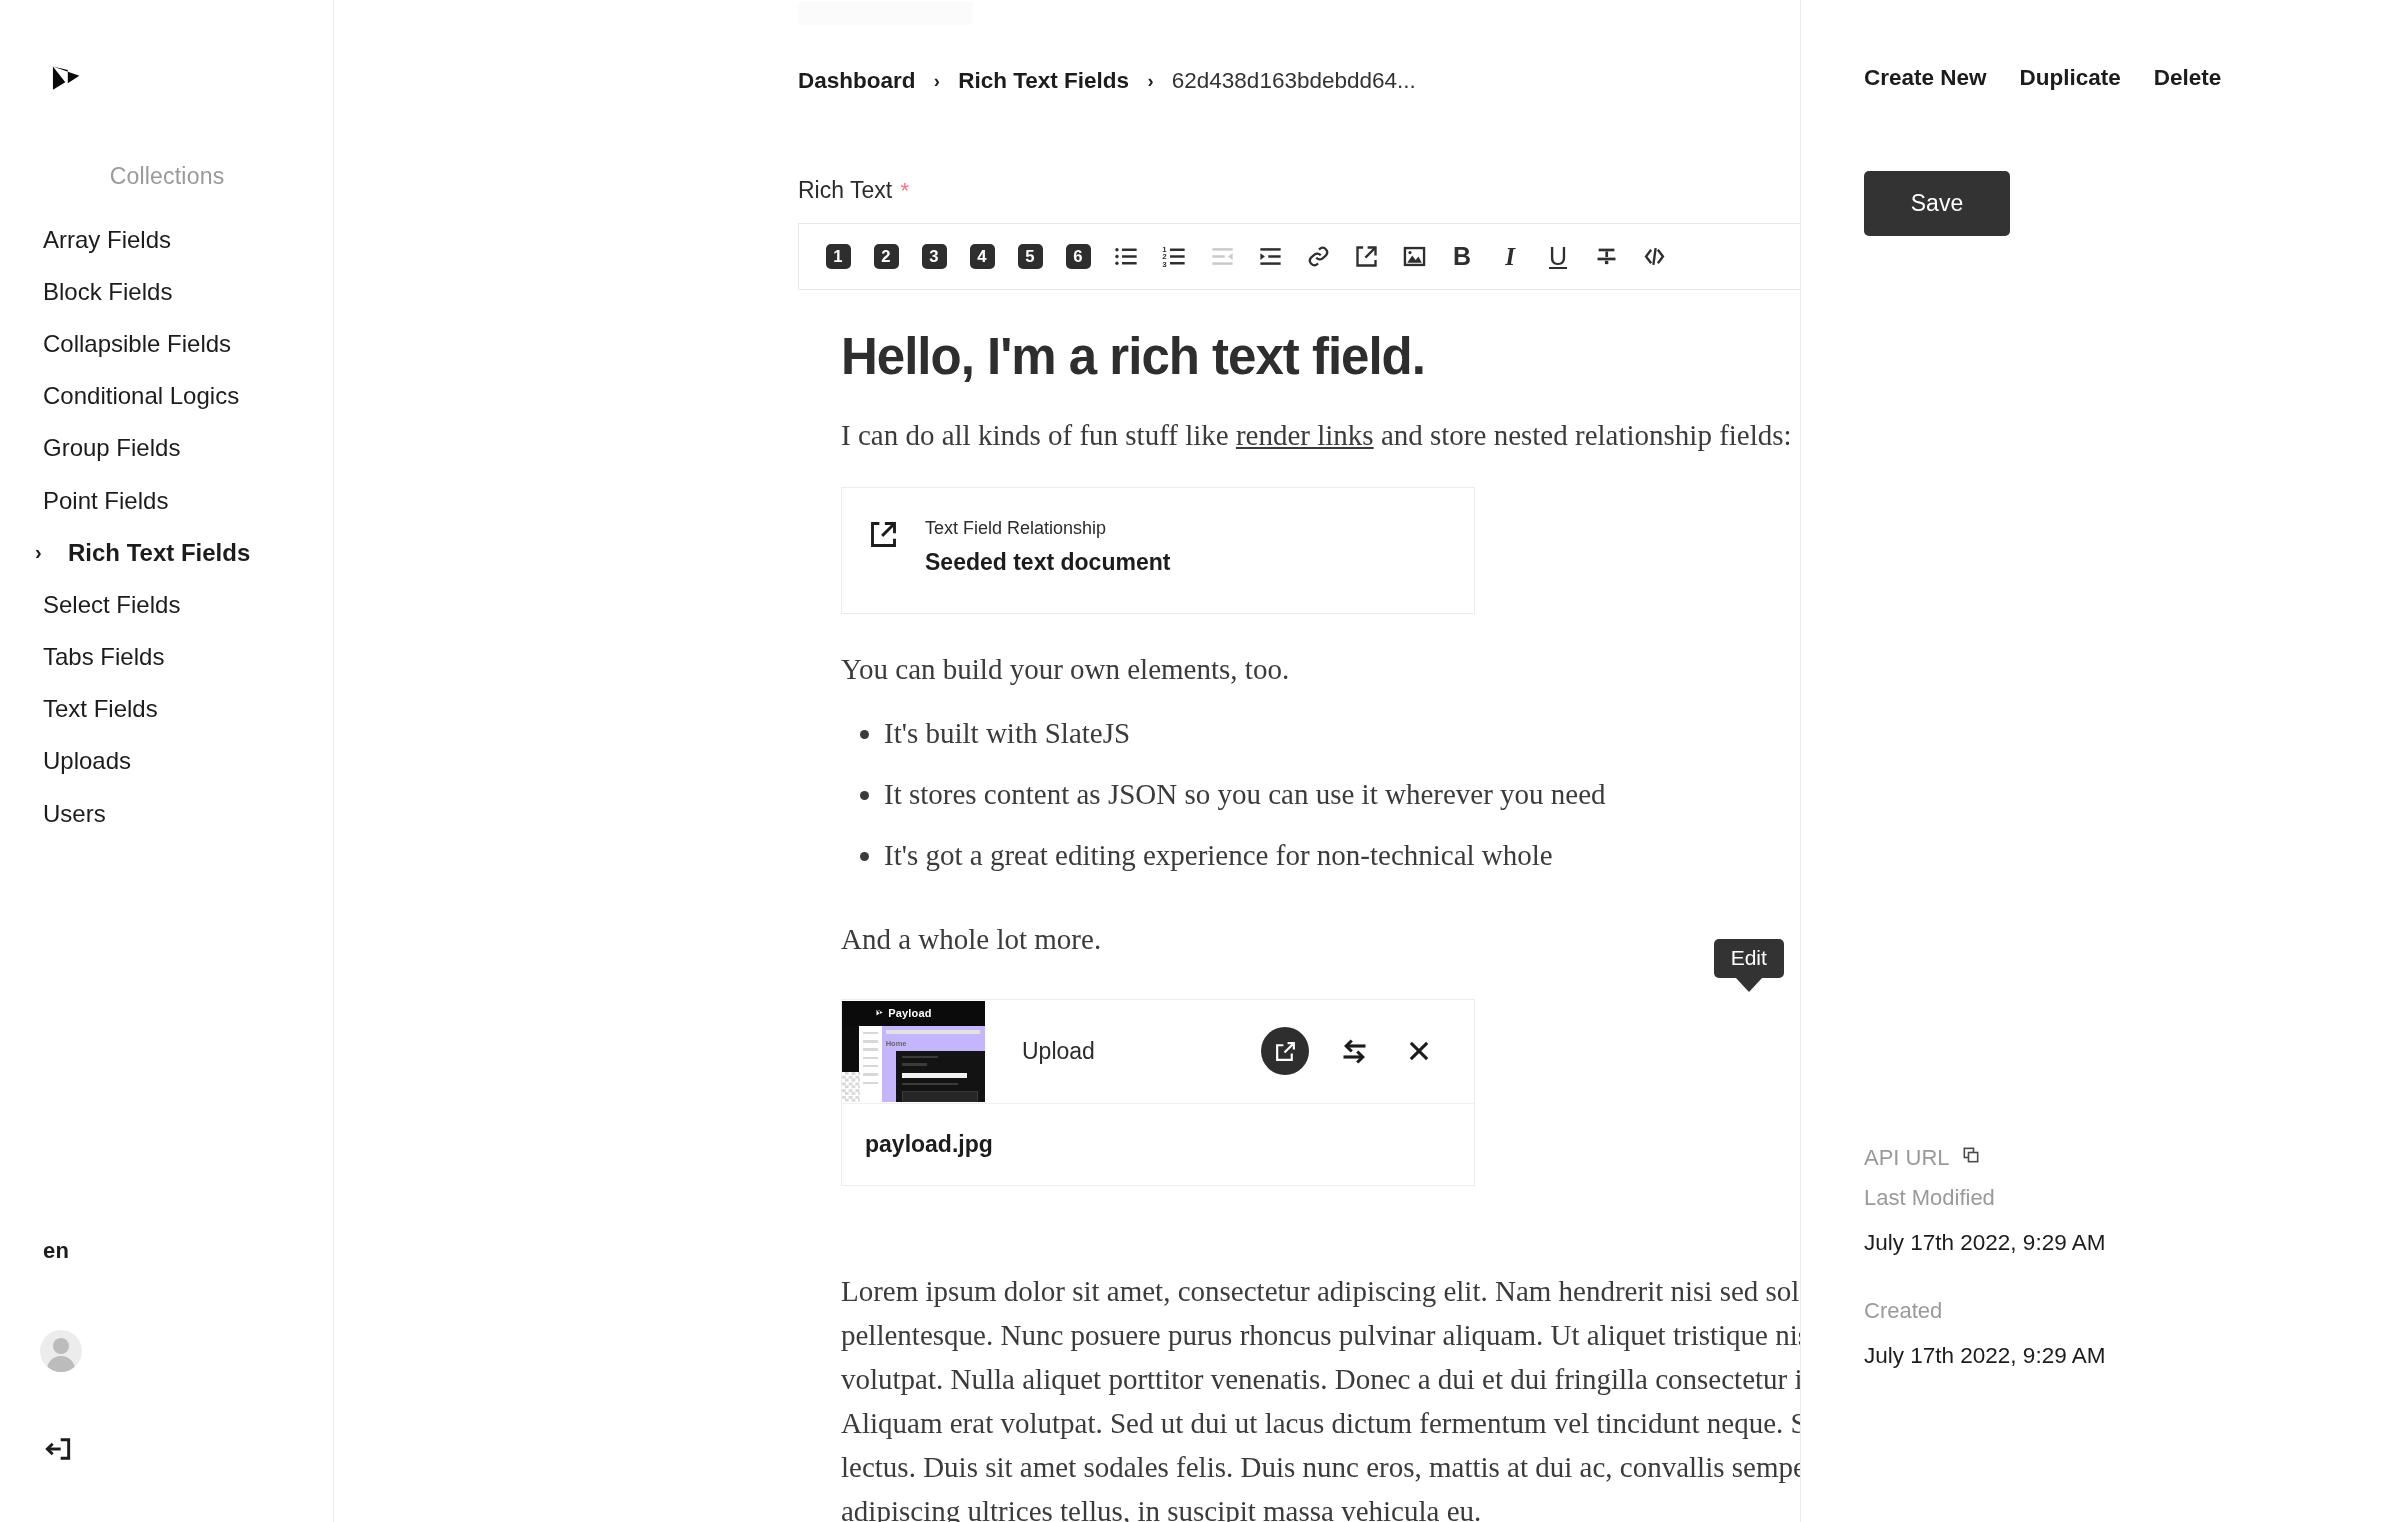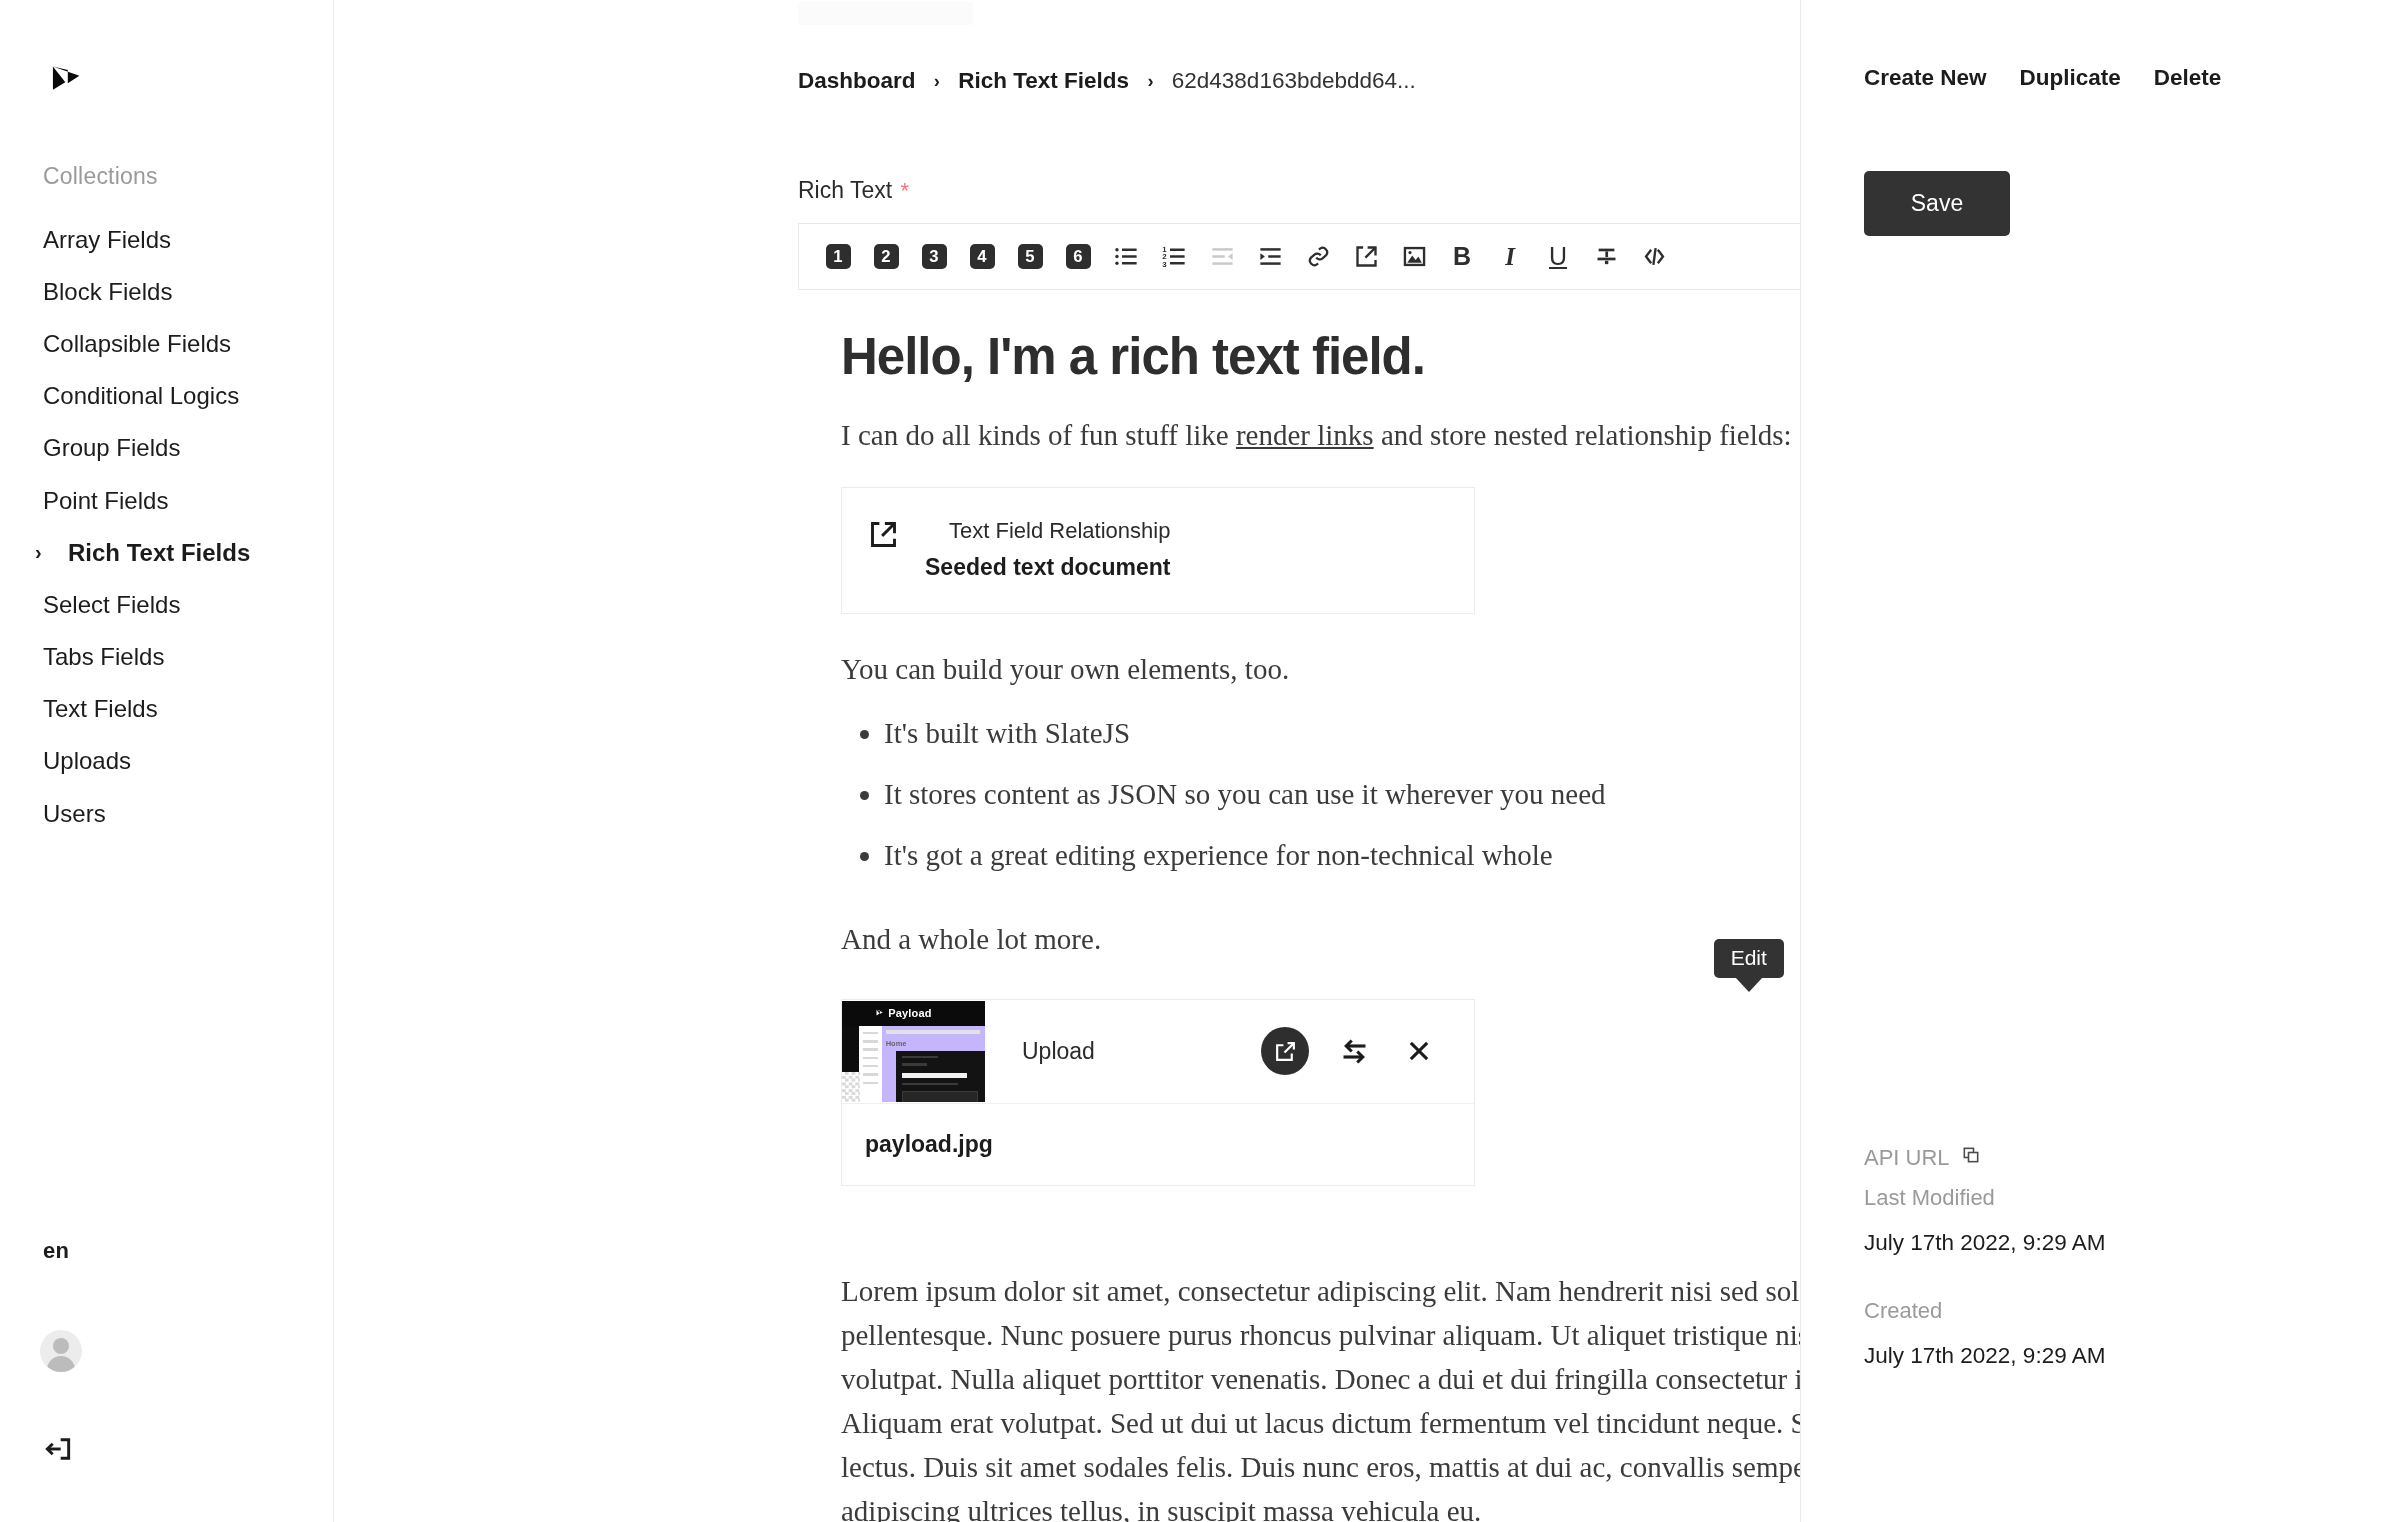--- a/index.html
+++ b/index.html
@@ -16,21 +16,21 @@
     width: 334px; flex: 0 0 334px; height: 1523px;
     background: #ffffff;
     border-right: 1.7px solid #ebebeb;
     position: relative;
     padding: 0;
   }
   .logo { position: absolute; left: 43px; top: 60px; width: 43px; height: 43px; }
   .nav { position: absolute; left: 0; top: 163px; width: 334px; }
   .nav-heading {
     font-size: 23px; color: #9a9a9a; font-weight: 400;
-    padding: 0 43px; margin-bottom: 23px; letter-spacing: 0.2px;
+    padding: 0 43px; margin-bottom: 23px; letter-spacing: 0.2px; text-align: center;
   }
   .nav-item {
     position: relative;
     font-size: 24px; color: #1c1c1c; font-weight: 400;
     padding: 9.6px 43px; line-height: 33px; white-space: nowrap;
     cursor: pointer;
   }
   .nav-item.active { font-weight: 700; }
   .nav-item .chev {
     position: absolute; left: 35px; top: 50%; transform: translateY(-50%);
@@ -119,21 +119,21 @@
   .rt-p a { color: #3b3b3b; text-decoration: underline; }
 
   .rel-card {
     margin-top: 30px; width: 634px; min-height: 127px;
     border: 1.7px solid #ececec; background: #fff;
     display: flex; align-items: flex-start; padding: 30px 25px 28px 25px;
     gap: 25px;
   }
   .rel-text .rel-title {
     font-family: "Liberation Sans", sans-serif;
-    font-size: 22px; color: #2b2b2b; margin-bottom: 10px; text-align: right;
+    font-size: 18px; color: #2b2b2b; margin-bottom: 10px;
   }
   .rel-text .rel-doc {
     font-family: "Liberation Sans", sans-serif;
     font-size: 23px; color: #1c1c1c; font-weight: 700;
   }
 
   .rt-p2 { margin-top: 33px; }
   .rt-ul {
     font-family: "Liberation Serif", serif;
     font-size: 29px; color: #3b3b3b; line-height: 1.52;

